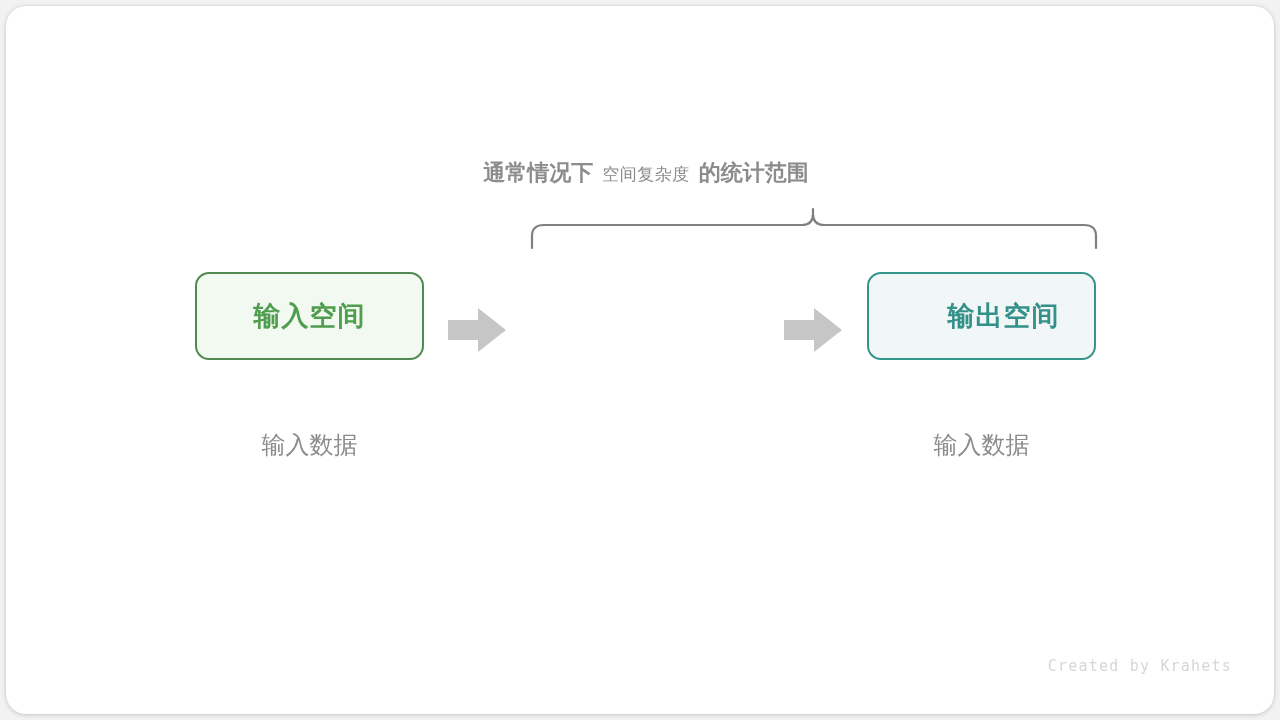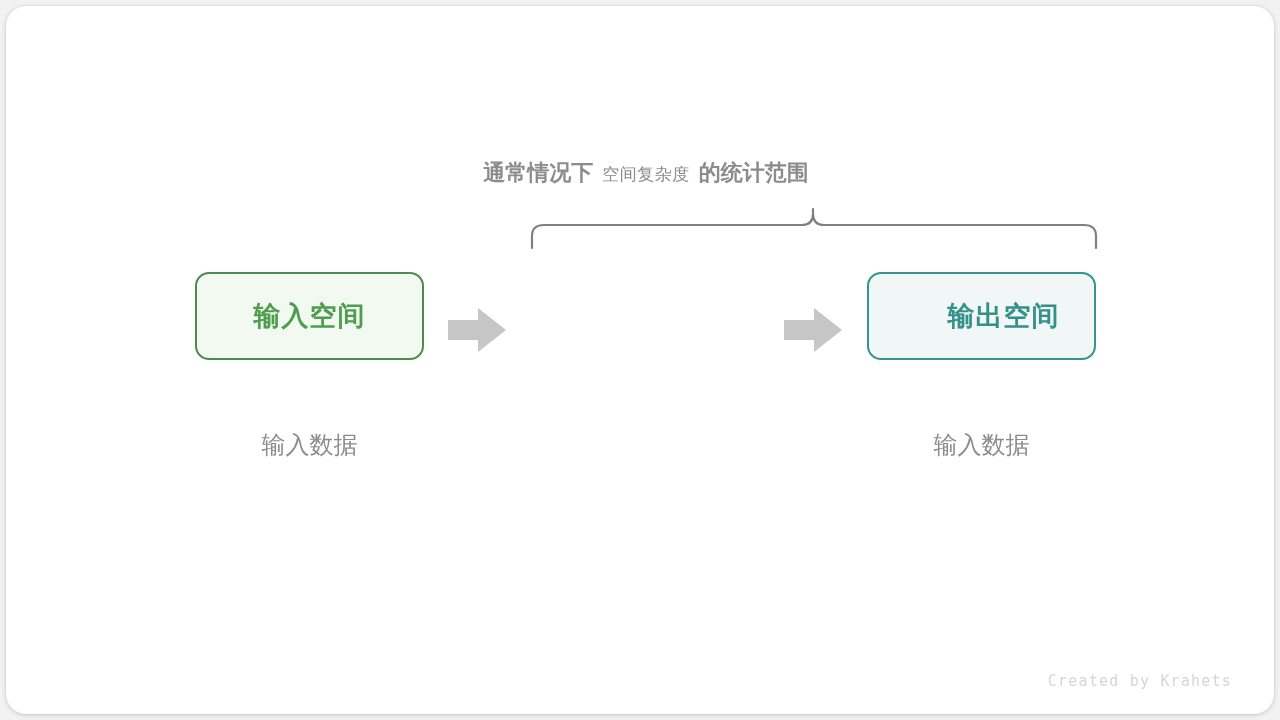--- a/index.html
+++ b/index.html
@@ -103,21 +103,21 @@
     line-height: 48px;
   }
   #sub-input  { left: 189px; top: 415px; }
   #sub-temp   { left: 525px; top: 415px; }
   #sub-output { left: 861px; top: 415px; }
 
   
   #watermark {
     position: absolute;
     right: 42px;
-    bottom: 24px;
+    bottom: 39px;
     color: #d6d6d6;
     font-family: "DejaVu Sans Mono", "Liberation Mono", monospace;
     font-size: 15px;
     letter-spacing: 1.2px;
   }
 </style>
 </head>
 <body>
 
 <div id="stage" style="background: rgb(242, 242, 242);">

